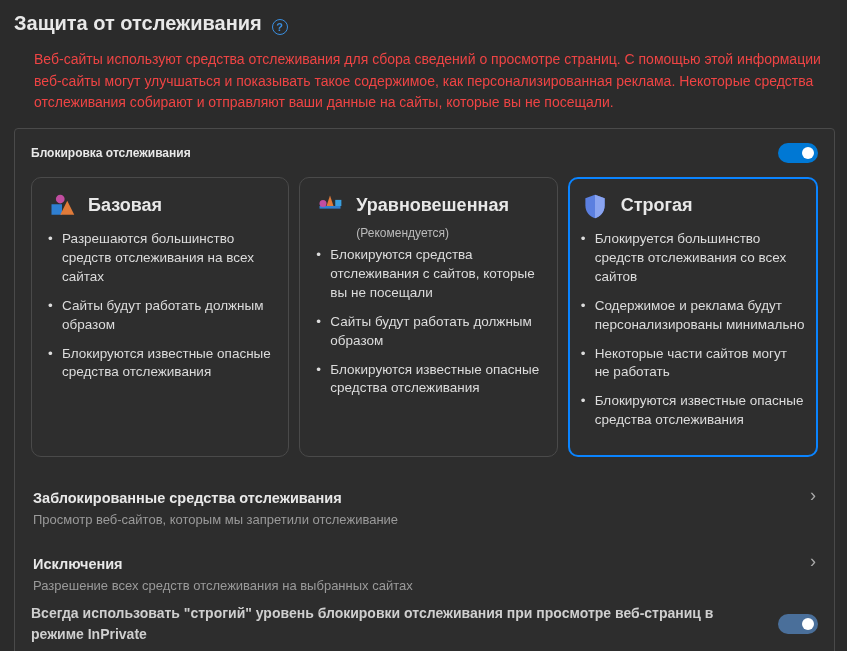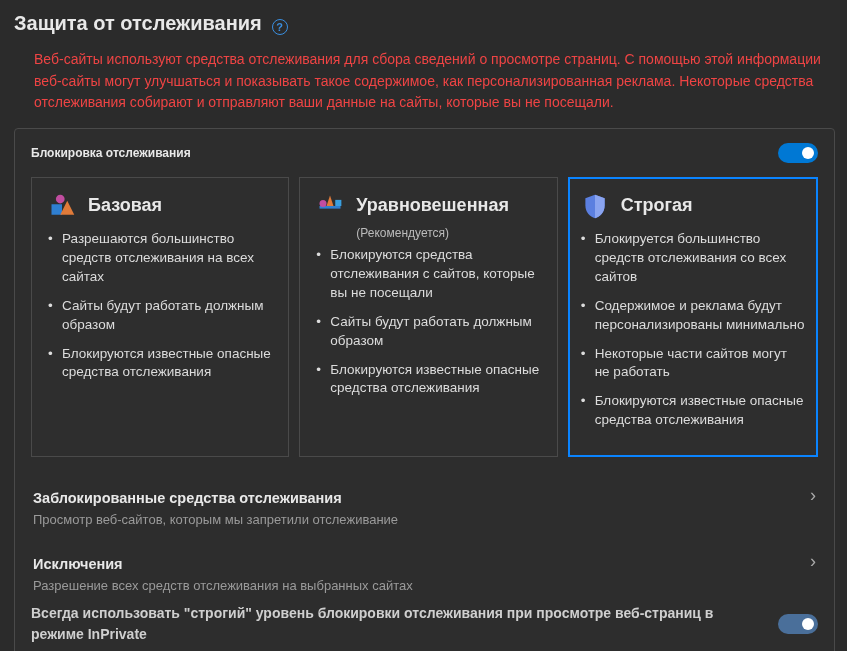--- a/index.html
+++ b/index.html
@@ -31,21 +31,21 @@
     width: 40px; height: 20px; border-radius: 10px; position: relative; cursor: pointer;
   }
   .toggle.on { background: #0078d4; }
   .toggle.on-muted { background: #4a6f9a; }
   .toggle .knob {
     width: 12px; height: 12px; border-radius: 50%; background: #fff;
     position: absolute; top: 4px; right: 4px;
   }
   .cards { display: flex; gap: 10px; }
   .card {
-    flex: 1 1 0; border: 1px solid #4a4a4a; border-radius: 0; padding: 14px 16px 16px;
+    flex: 1 1 0; border: 1px solid #4a4a4a; border-radius: 10px; padding: 14px 16px 16px;
     background: #2e2e2e; cursor: pointer;
   }
   .card.selected { border: 2px solid #0a84ff; padding: 13px 11px 15px; }
   .card-head { display: flex; align-items: center; gap: 12px; margin-bottom: 10px; }
   .card-icon { width: 28px; height: 28px; flex-shrink: 0; }
   .card-title { font-size: 18px; font-weight: 600; line-height: 1.2; word-break: break-word; }
   .recommended { font-size: 12px; color: #bbb; margin: -4px 0 6px 40px; }
   .card ul { list-style: none; margin-top: 4px; }
   .card li {
     position: relative; padding-left: 14px; margin-bottom: 10px;

